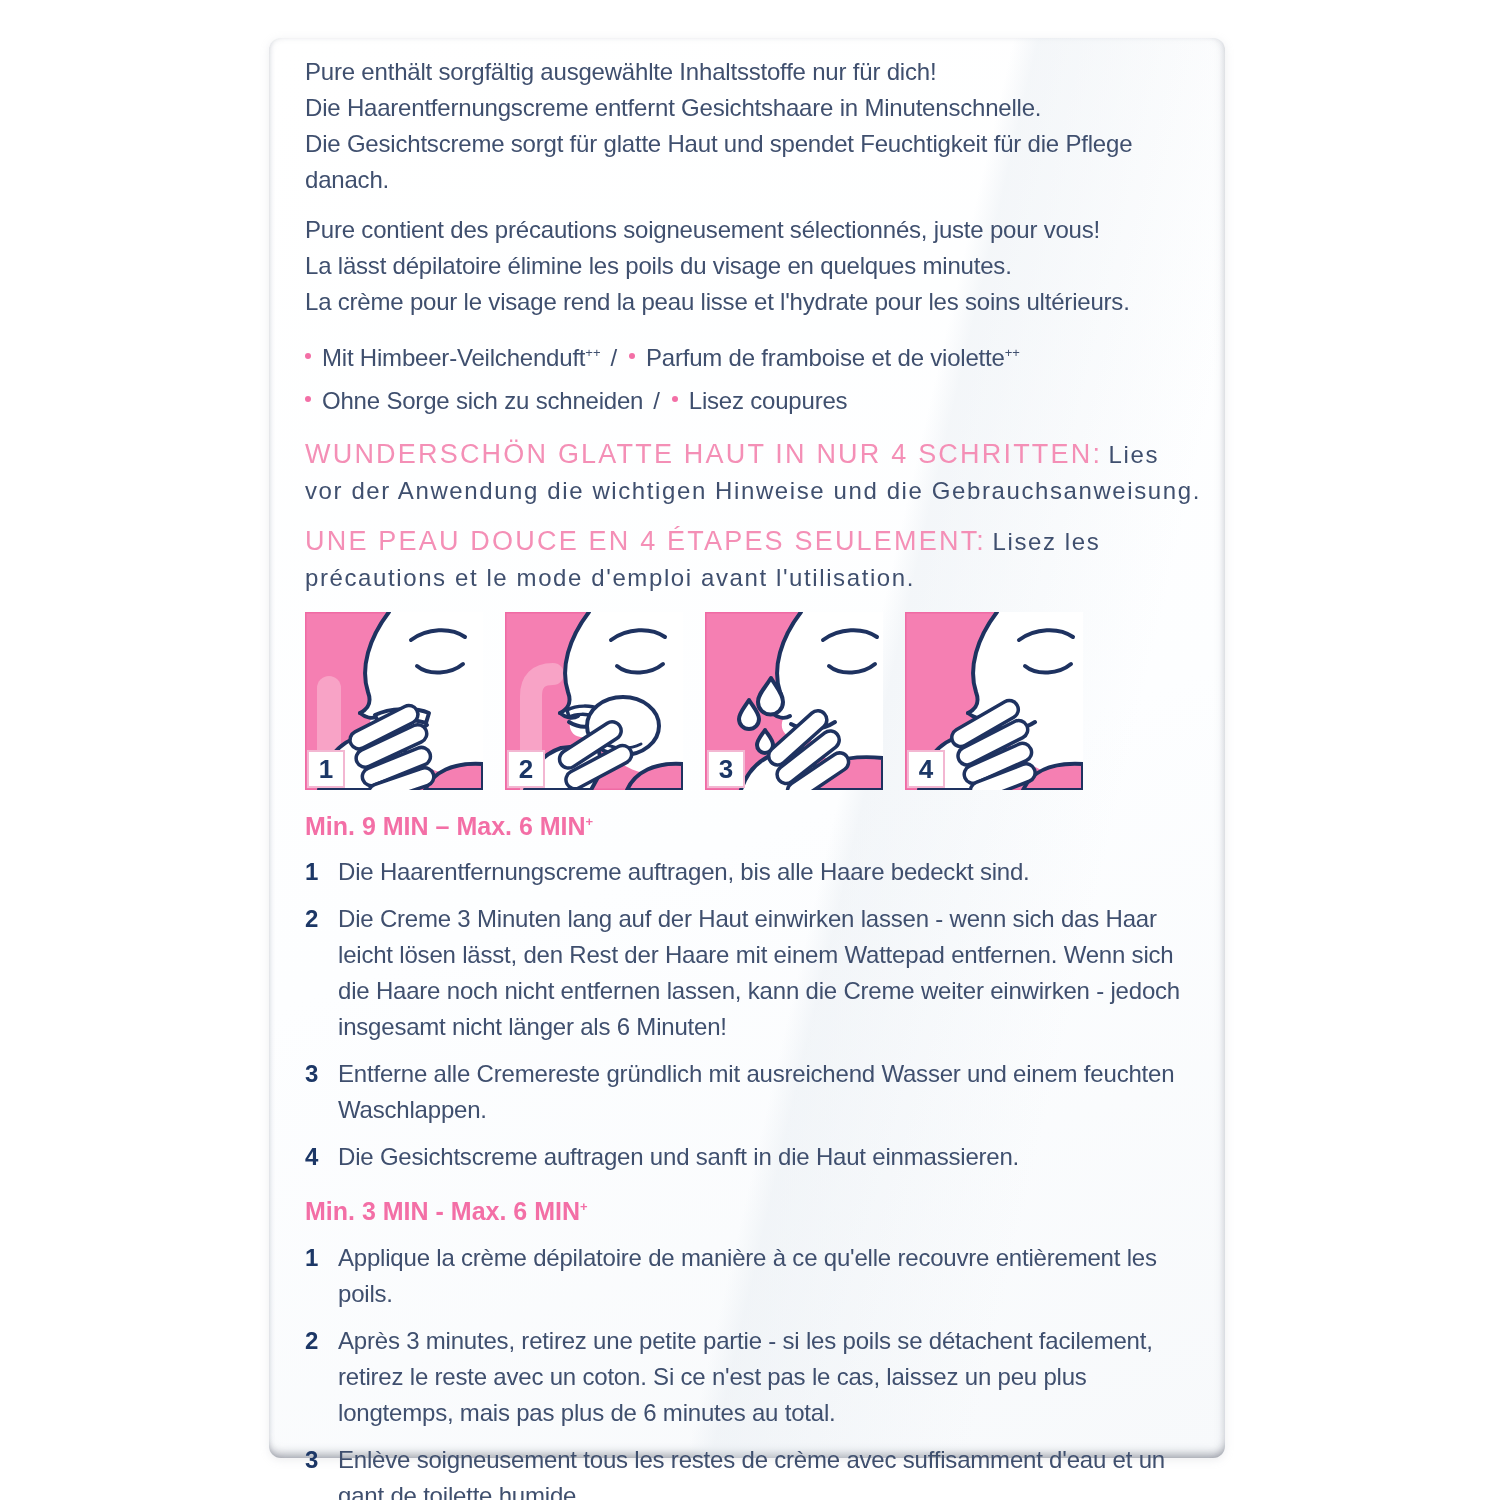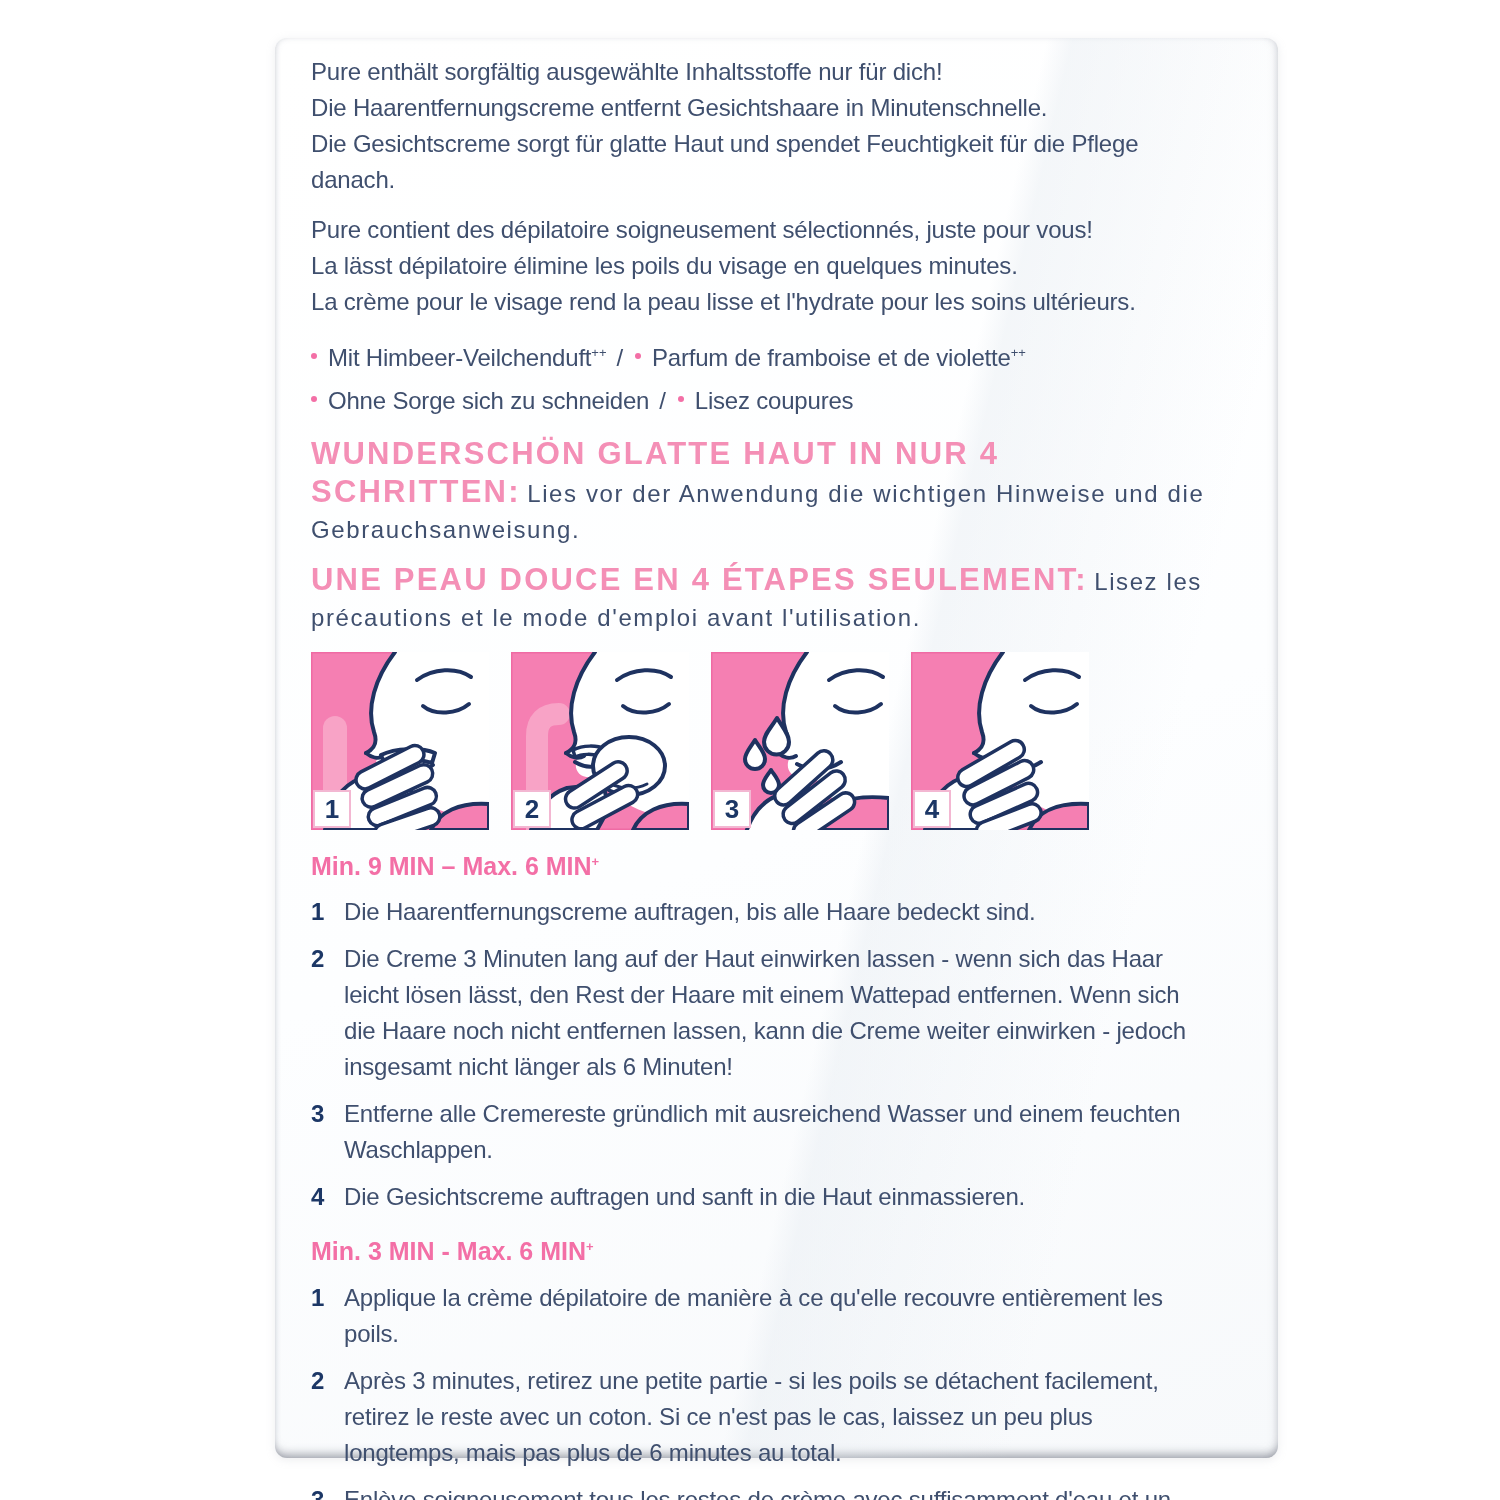--- a/index.html
+++ b/index.html
@@ -2,45 +2,44 @@
 <html><head>
 <meta charset="utf-8">
 <style>
   html,body{margin:0;padding:0;}
   body{
     width:1500px;height:1500px;background:#ffffff;overflow:hidden;position:relative;
     font-family:"Liberation Sans","DejaVu Sans",sans-serif;
     -webkit-font-smoothing:antialiased;
   }
   .package{
-    position:absolute;left:275px;top:38px;width:956px;height:1420px;
+    position:absolute;left:269px;top:38px;width:956px;height:1420px;
     background:linear-gradient(160deg,#ffffff 0%,#fdfeff 55%,#f7f9fb 100%);
     border-radius:12px;
     box-shadow:
       inset 0 -10px 10px -6px rgba(105,110,122,0.55),
       inset 3px 0 6px -3px rgba(150,156,168,0.38),
       inset -5px 0 9px -4px rgba(150,156,168,0.42),
       0 2px 8px rgba(185,189,196,0.25);
-    padding-left: 47px;
   }
   .sheen{
     position:absolute;inset:0;border-radius:12px;pointer-events:none;
     background:linear-gradient(103deg,rgba(255,255,255,0) 58%,rgba(228,234,240,0.40) 60%,rgba(255,255,255,0) 80%);
   }
   .content{position:absolute;left:36px;top:16px;width:900px;color:#3f4f6e;font-size:24px;line-height:36px;letter-spacing:-0.2px;}
   .para{margin:0 0 14px 0;}
   .sent{display:block;}
   .bullets{margin:0 0 16px 0;}
   .bullet-row{margin:0;line-height:38px;}
   .dot{display:inline-block;width:6px;height:6px;border-radius:50%;background:#f36fa6;vertical-align:7px;margin-right:11px;}
   .dot.second{margin-left:2px;}
   .sep{margin:0 10px;}
   sup{font-size:13px;letter-spacing:0;}
   .heading{margin:0 0 14px 0;line-height:36px;}
-  .caps{color:#f48fb6;font-weight:bold;font-size:31px;letter-spacing:2.2px;}
+  .caps{color:#f48fb6;font-weight:normal;font-size:27px;letter-spacing:2.2px;}
   .heading-body{letter-spacing:1.6px;}
   .panels{display:flex;gap:22px;margin:16px 0 8px 0;}
   .panel{width:178px;height:178px;}
   .panel svg{display:block;width:178px;height:178px;}
   .timing{color:#f36fa6;font-weight:bold;font-size:25px;margin:14px 0 10px 0;letter-spacing:0;}
   .steps{margin:0 0 4px 0;}
   .step{display:flex;margin:0 0 11px 0;}
   .step-num{width:33px;flex:0 0 33px;font-weight:bold;color:#1c3766;}
   .step-text{flex:1;}
 </style>
@@ -51,21 +50,21 @@
   <div class="sheen"></div>
   <div class="content">
 
     <p class="para">
       <span class="sent">Pure enthält sorgfältig ausgewählte Inhaltsstoffe nur für dich!</span>
       <span class="sent">Die Haarentfernungscreme entfernt Gesichtshaare in Minutenschnelle.</span>
       <span class="sent">Die Gesichtscreme sorgt für glatte Haut und spendet Feuchtigkeit für die Pflege danach.</span>
     </p>
 
     <p class="para">
-      <span class="sent">Pure contient des dépilatoire soigneusement sélectionnés, juste pour vous!</span>
+      <span class="sent">Pure contient des précautions soigneusement sélectionnés, juste pour vous!</span>
       <span class="sent">La lässt dépilatoire élimine les poils du visage en quelques minutes.</span>
       <span class="sent">La crème pour le visage rend la peau lisse et l'hydrate pour les soins ultérieurs.</span>
     </p>
 
     <div class="bullets">
       <p class="bullet-row">
         <span class="dot"></span><span>Mit Himbeer-Veilchenduft</span><sup>++</sup><span class="sep">/</span><span class="dot second"></span><span>Parfum de framboise et de violette</span><sup>++</sup>
       </p>
       <p class="bullet-row">
         <span class="dot"></span><span>Ohne Sorge sich zu schneiden</span><sup></sup><span class="sep">/</span><span class="dot second"></span><span>Lisez coupures</span><sup></sup>

